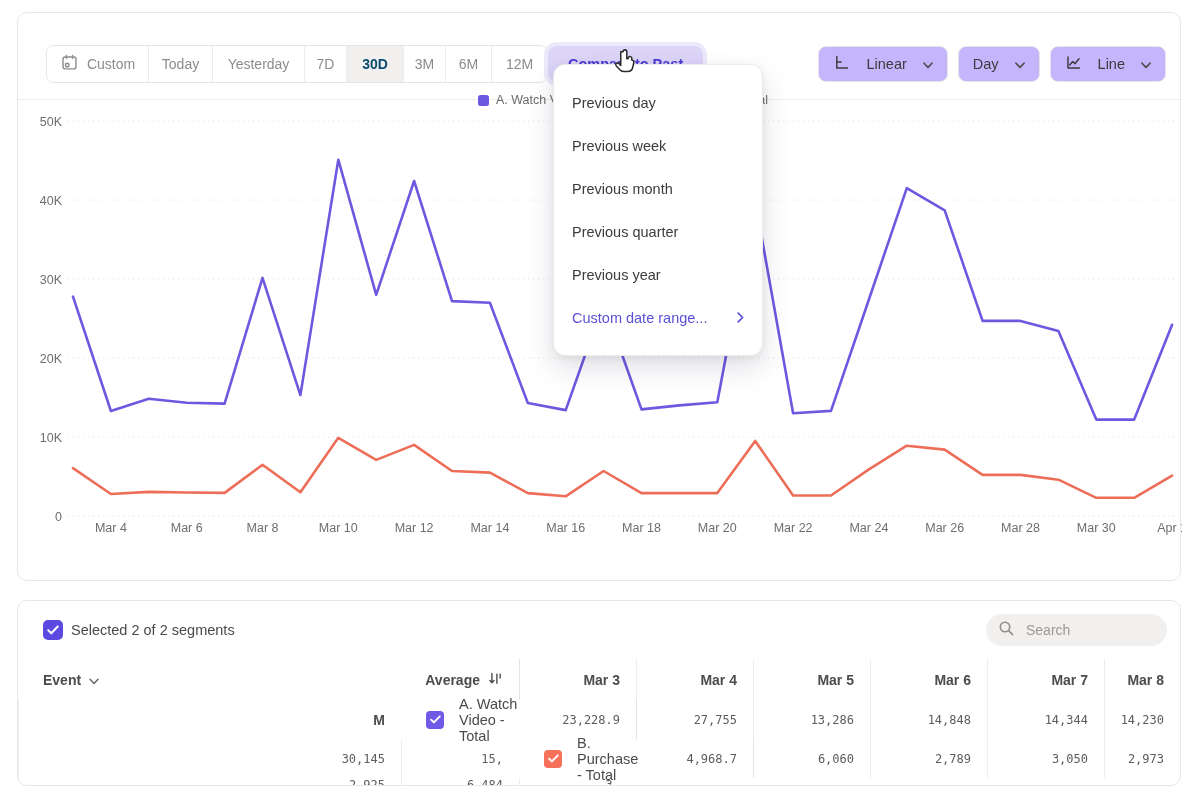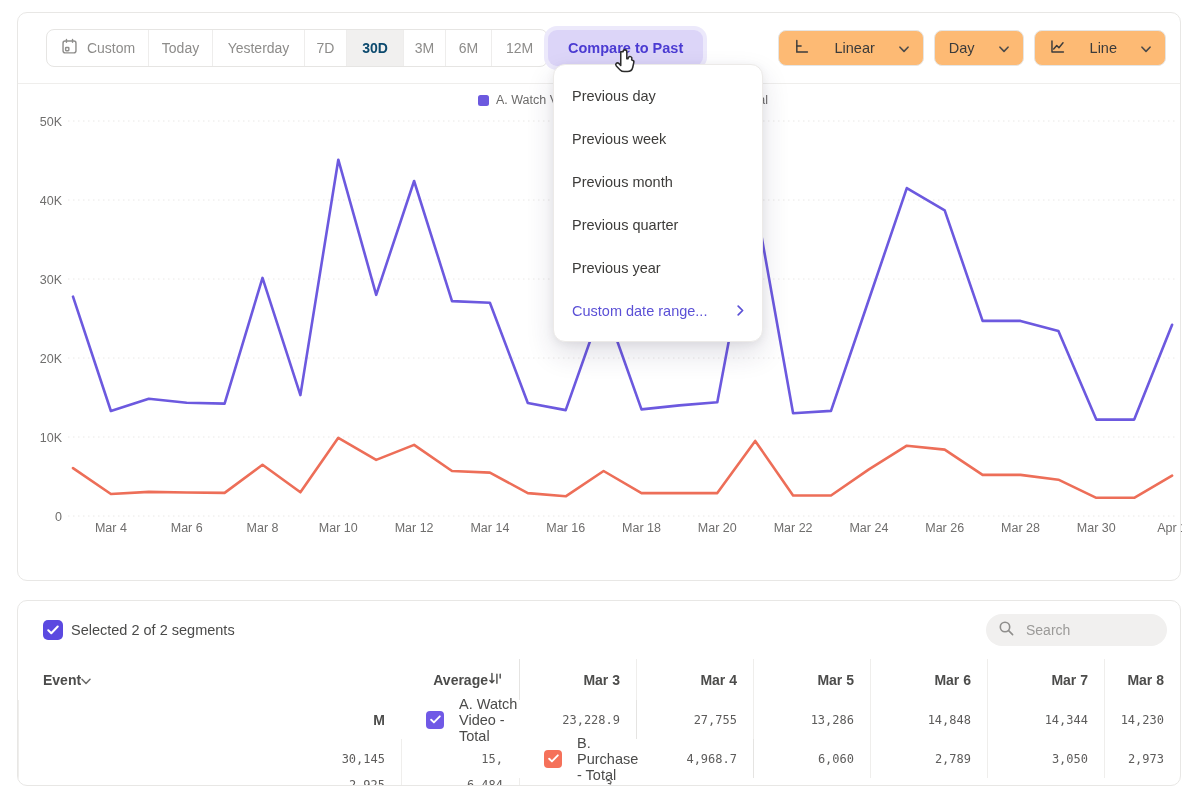--- a/index.html
+++ b/index.html
@@ -3,45 +3,45 @@
 <meta charset="utf-8">
 <style>
   html,body{margin:0;padding:0}
   body{width:1200px;height:802px;background:#fff;position:relative;overflow:hidden;
        font-family:"Liberation Sans",sans-serif;color:#3b3b3b;-webkit-font-smoothing:antialiased}
   .card{position:absolute;background:#fff;border:1px solid #e8e7e5;border-radius:10px;box-sizing:border-box}
   #chart-card{left:17px;top:12px;width:1164px;height:569px}
   #table-card{left:17px;top:600px;width:1164px;height:186px;overflow:hidden}
 
   
-  .toolbar{position:absolute;top:0;left:0;right:0;height:71px;border-bottom:1px solid #efeeec;
+  .toolbar{position:absolute;top:16px;left:0;right:0;height:71px;border-bottom:1px solid #efeeec;
            display:flex;align-items:center;padding:0 14px 0 28px;box-sizing:border-box}
   .seg-group{display:flex;height:36px;border:1px solid #e6e5e3;border-radius:8px;overflow:hidden;background:#fff;flex:none}
   .seg{display:flex;align-items:center;justify-content:center;font-size:14px;color:#8d8c8a;
        border-right:1px solid #eeedec;box-sizing:border-box;cursor:pointer;gap:8px}
   .seg:last-child{border-right:none}
   .seg.active{background:#f1f0ef;color:#0c4a6e;font-weight:700}
   .compare-btn{height:36px;padding:0 20px;border:none;border-radius:9px;flex:none;
        background:#dcd5f8;color:#4b3bd2;font-weight:700;font-size:14.5px;font-family:inherit;
        box-shadow:0 0 0 4px #ece9fb;cursor:pointer}
   .toolbar-right{margin-left:auto;display:flex;gap:10px}
-  .tbtn{height:36px;display:flex;align-items:center;gap:24px;padding:0 14px;border:1px solid #e6e5e3;
-        border-radius:8px;background:#fdba74;font-size:14.5px;font-weight:500;color:#3b3b3b;cursor:pointer;font-family:inherit}
+  .tbtn{height:36px;display:flex;align-items:center;gap:16px;padding:0 14px;border:1px solid #e6e5e3;
+        border-radius:8px;background:#c4b5fd;font-size:14.5px;font-weight:500;color:#3b3b3b;cursor:pointer;font-family:inherit}
 
   
   .legend{position:absolute;top:80px;left:0;width:100%;display:flex;justify-content:center;gap:26px;
           padding-left:48px;box-sizing:border-box;font-size:12.5px;color:#6c6b6a}
   .leg-item{display:flex;align-items:center;gap:7px;cursor:pointer}
   .leg-swatch{width:11px;height:11px;border-radius:2.5px}
   #chart-svg{position:absolute;left:0;top:71px}
 
   
   .dropdown{position:absolute;left:553px;top:64px;width:208px;background:#fff;border:1px solid #eceae8;
             border-radius:12px;box-shadow:0 12px 28px rgba(40,35,80,.14),0 2px 8px rgba(0,0,0,.06);
-            padding:9px 0;z-index:50}
+            padding:16px 0;z-index:50}
   .menu-item{height:43px;display:flex;align-items:center;padding:0 18px;font-size:14.5px;color:#3d3c3a;cursor:pointer}
   .menu-item.link{color:#5b50d6;justify-content:space-between}
   #cursor{position:absolute;left:612px;top:48px;z-index:60;pointer-events:none}
 
   
   .cb{width:20px;height:20px;border-radius:5px;display:flex;align-items:center;justify-content:center;flex:none;cursor:pointer}
   #seg-cb{position:absolute;left:25px;top:19px;background:#5b49e0}
   .sel-label{position:absolute;left:53px;top:21px;font-size:14.5px;color:#4a4a49}
   .search{position:absolute;right:13px;top:13px;width:181px;height:32px;background:#f1f0ef;border-radius:16px;
           display:flex;align-items:center;gap:9px;padding:8px 12px;box-sizing:border-box}
@@ -49,21 +49,21 @@
           font-family:inherit}
   .search input::placeholder{color:#9b9a98}
 
   .grid{position:absolute;left:0;top:58px;right:0;display:grid;
         grid-template-columns:383px 118px 117px 117px 117px 117px 117px 1fr;
         grid-template-rows:41px 39px 39px}
   .gc{display:flex;align-items:center;justify-content:flex-end;padding-right:16px;box-sizing:border-box}
   .gc.first{justify-content:flex-start;padding-left:25px;padding-right:0}
   .gc.sep{border-left:1px solid #efeeec}
   .gc.sep-strong{border-left:1.5px solid #e5e4e2}
-  .g-head{font-size:14px;font-weight:600;color:#4c4c4b;gap:0}
+  .g-head{font-size:14px;font-weight:600;color:#4c4c4b;gap:8px}
   .g-val{font-family:"DejaVu Sans Mono",monospace;font-size:12px;color:#5d5c5b}
   .row-cb{width:18px;height:18px;border-radius:4px;margin-right:15px}
   .row-name{font-size:14.5px;color:#4b4b4a}
   .hicon{flex:none}
 </style>
 </head>
 <body>
 
 <section class="card" id="chart-card">
   <div class="toolbar">

